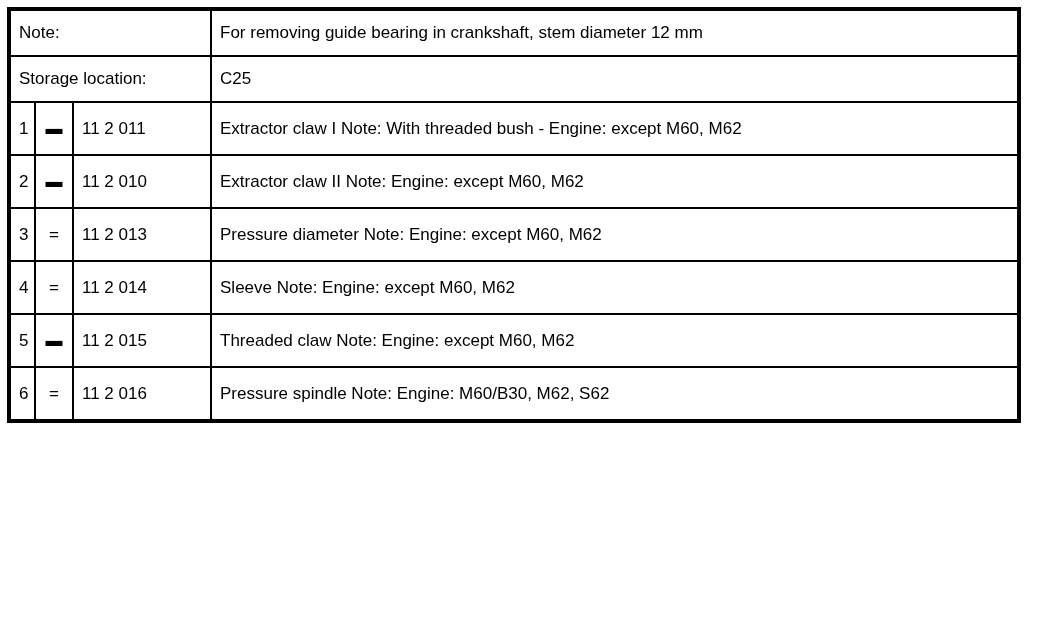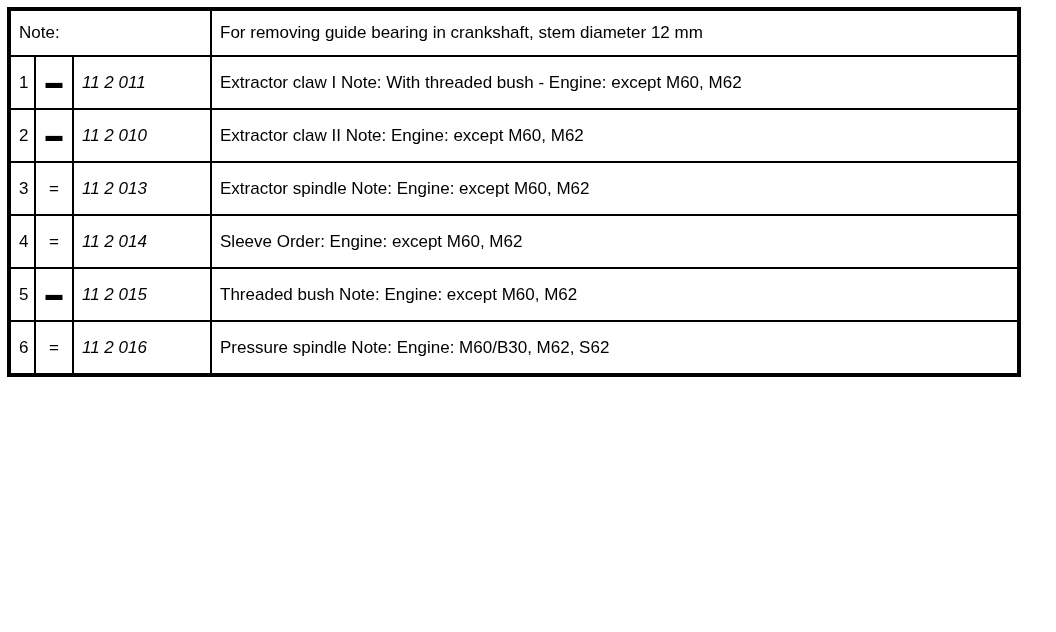--- a/index.html
+++ b/index.html
@@ -35,21 +35,21 @@
   }
   tr.info-row td      { height: 40px; }
   tr.order-row td     { height: 88px; }
   tr.section-row td   { height: 40px; }
   tr.item-row td      { height: 47px; }
 
   td.label-cell  { padding-left: 9px; }
   td.value-cell  { padding-left: 14px; margin-left: 36px; }
   td.num-cell    { text-align: center; padding: 2px 2px; }
   td.sym-cell    { text-align: center; padding: 2px 2px; font-size: 16px; }
-  td.order-cell  { padding-left: 14px; font-style: italic; }
+  td.order-cell  { padding-left: 14px; }
   td.desc-cell   { padding-left: 14px; margin-top: 8px; }
 
   .order-lines div { line-height: 1.65; }
 </style>
 </head>
 <body>
 
 <div class="sheet">
   <table class="spec">
     <colgroup>
@@ -57,51 +57,55 @@
       <col style="width:38px">
       <col style="width:138px">
       <col>
     </colgroup>
 
     <tbody>
         <tr class="info-row">
       <td class="label-cell" colspan="3">Note:</td>
       <td class="value-cell">For removing guide bearing in crankshaft, stem diameter 12 mm</td>
     </tr>
+    <tr class="info-row">
+      <td class="label-cell" colspan="3">Storage location:</td>
+      <td class="value-cell">C25</td>
+    </tr>
 
 
     <tr class="item-row">
       <td class="num-cell">1</td>
       <td class="sym-cell">▬</td>
       <td class="order-cell">11 2 011</td>
       <td class="desc-cell">Extractor claw I Note: With threaded bush - Engine: except M60, M62</td>
     </tr>
     <tr class="item-row">
       <td class="num-cell">2</td>
       <td class="sym-cell">▬</td>
       <td class="order-cell">11 2 010</td>
       <td class="desc-cell">Extractor claw II Note: Engine: except M60, M62</td>
     </tr>
     <tr class="item-row">
       <td class="num-cell">3</td>
       <td class="sym-cell">=</td>
       <td class="order-cell">11 2 013</td>
-      <td class="desc-cell">Extractor spindle Note: Engine: except M60, M62</td>
+      <td class="desc-cell">Pressure diameter Note: Engine: except M60, M62</td>
     </tr>
     <tr class="item-row">
       <td class="num-cell">4</td>
       <td class="sym-cell">=</td>
       <td class="order-cell">11 2 014</td>
-      <td class="desc-cell">Sleeve Order: Engine: except M60, M62</td>
+      <td class="desc-cell">Sleeve Note: Engine: except M60, M62</td>
     </tr>
     <tr class="item-row">
       <td class="num-cell">5</td>
       <td class="sym-cell">▬</td>
       <td class="order-cell">11 2 015</td>
-      <td class="desc-cell">Threaded bush Note: Engine: except M60, M62</td>
+      <td class="desc-cell">Threaded claw Note: Engine: except M60, M62</td>
     </tr>
     <tr class="item-row">
       <td class="num-cell">6</td>
       <td class="sym-cell">=</td>
       <td class="order-cell">11 2 016</td>
       <td class="desc-cell">Pressure spindle Note: Engine: M60/B30, M62, S62</td>
     </tr>
   </tbody>
     </table>
 </div>

